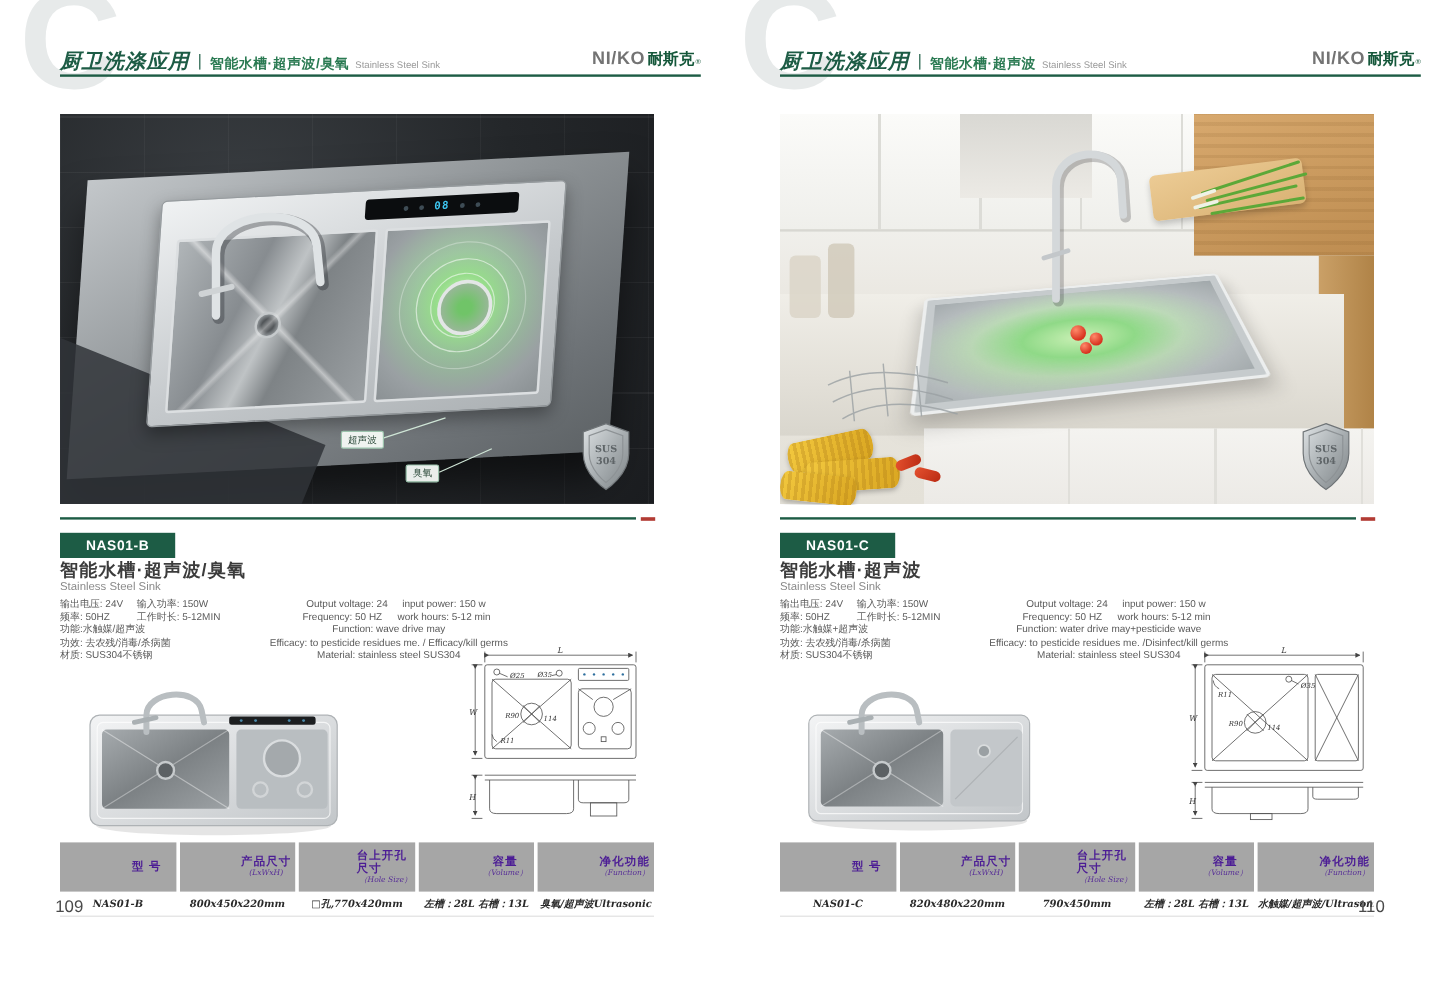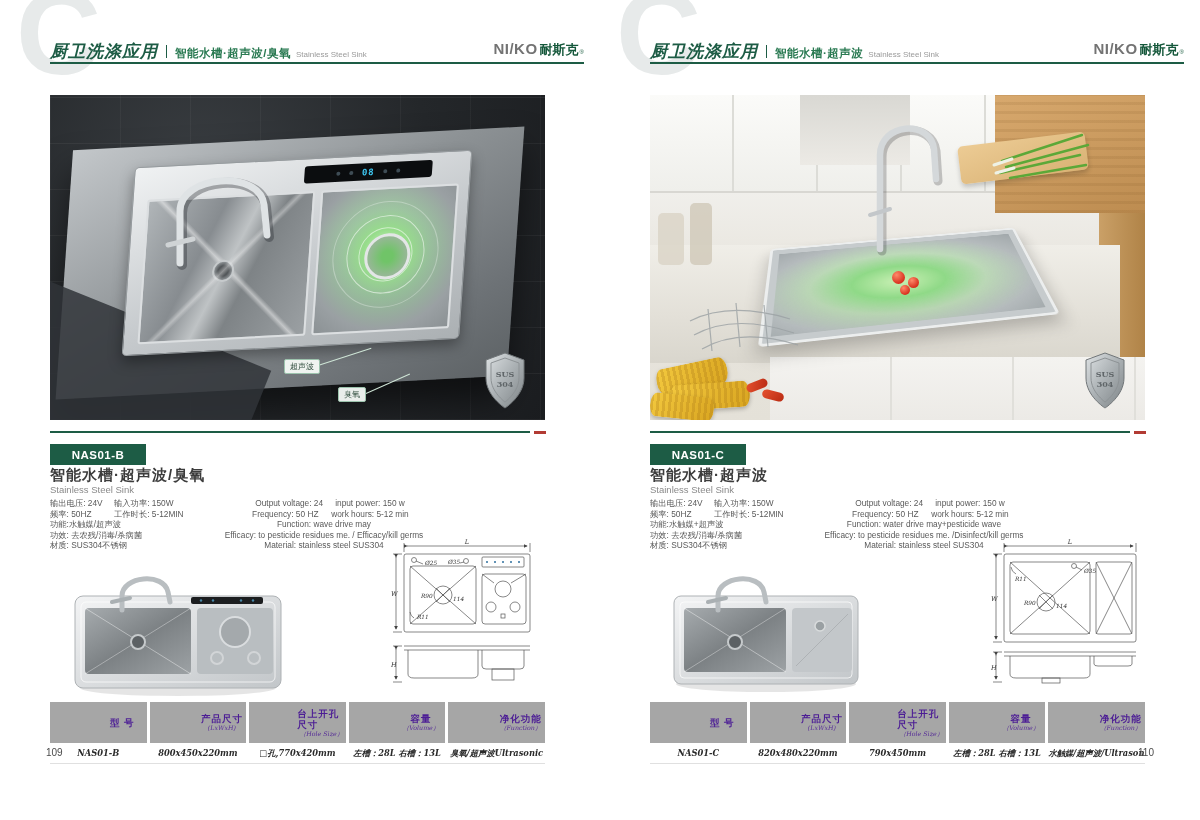--- a/index.html
+++ b/index.html
@@ -115,21 +115,21 @@
   
   .tbl{position:absolute;left:50px;top:702px;width:495px;}
   .tbl-head{display:flex;gap:3px;}
   .th{flex:1;height:41px;background:#a6a6a6;color:#4c1d95;display:flex;flex-direction:column;align-items:center;justify-content:center;padding-left:48px;}
   .th-main{font-size:9.5px;font-weight:bold;letter-spacing:1px;line-height:11px;}
   .th-sub{font-size:6.3px;font-style:italic;font-family:"DejaVu Serif",serif;opacity:.9;line-height:8px;}
   .tbl-row{display:flex;gap:3px;border-bottom:1px solid #e0e0e0;}
   .td{flex:1;text-align:center;padding:5px 0 4px;font-family:"DejaVu Serif",serif;font-style:italic;font-weight:bold;
      font-size:8.3px;color:#2a2a2a;white-space:nowrap;overflow:hidden;}
 
-  .pagenum{position:absolute;top:747px;font-size:10px;color:#4a4a4a;}
+  .pagenum{position:absolute;top:747px;font-size:14px;color:#4a4a4a;}
   .pn-l{left:46px;} .pn-r{right:46px;}
 </style>
 </head>
 <body>
 
 <div class="sheet">
 
   <div class="page page-l">
     <div class="c-mark">C</div>
     <div class="hdr">

